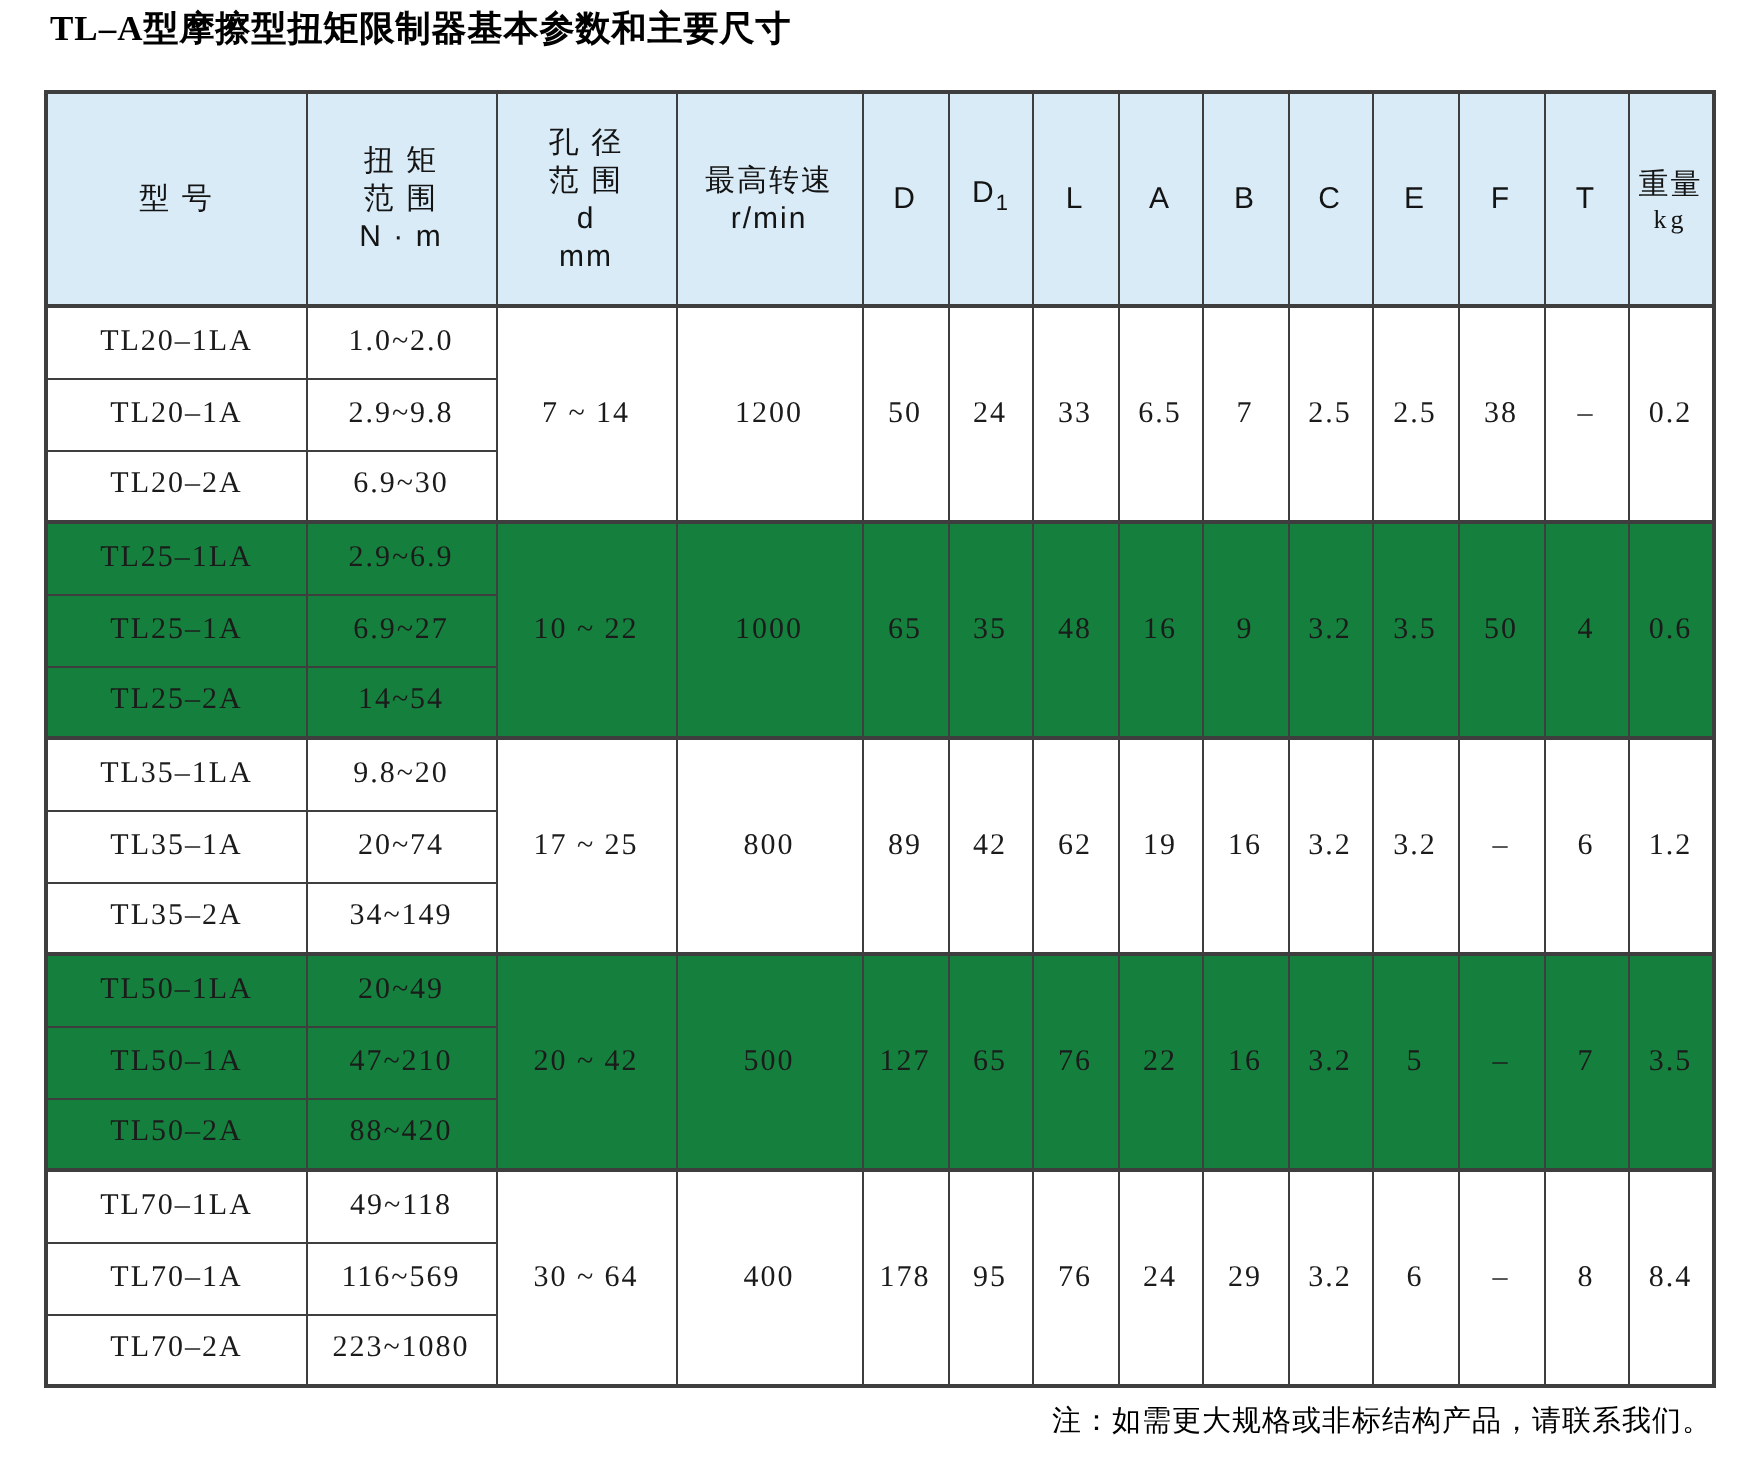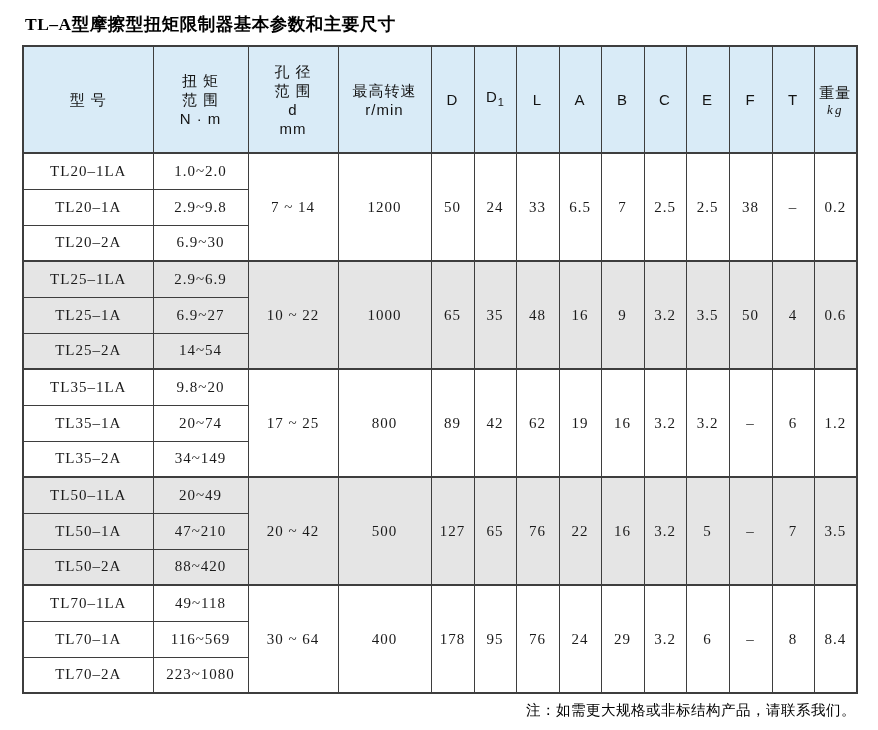--- a/index.html
+++ b/index.html
@@ -2,48 +2,48 @@
 <html><head>
 <meta charset="utf-8">
 <style>
   html,body{margin:0;padding:0;}
   body{
     width:878px;height:730px;position:relative;background:#ffffff;
     font-family:"Liberation Serif","DejaVu Serif",serif;color:#1b1b1b;
     overflow:hidden;
   }
   .title{
-    position:absolute;left:25px;top:12px;
+    position:absolute;left:25px;top:2px;
     font-size:17.5px;font-weight:bold;letter-spacing:.5px;color:#000;
     font-family:"Liberation Serif","DejaVu Serif",serif;
   }
   table.spec{
     position:absolute;left:22px;top:45px;width:834px;
     border-collapse:collapse;table-layout:fixed;
     border:2px solid #3e3e3e;
   }
   .spec th,.spec td{
     border:1px solid #3e3e3e;text-align:center;vertical-align:middle;padding:0;
   }
   .spec thead tr{height:107px;}
   .spec thead th{
     background:#d9ebf7;font-weight:normal;font-size:15px;color:#141414;
     font-family:"Liberation Sans","DejaVu Sans",sans-serif;
     border-bottom-width:2px;line-height:19px;letter-spacing:1px;
   }
   .spec thead th sub{font-size:11px;letter-spacing:0;}
   .spec thead th .unit{
     font-family:"Liberation Serif","DejaVu Serif",serif;
-    font-size:13px;letter-spacing:2px;line-height:15px;font-style:italic;
+    font-size:13px;letter-spacing:2px;line-height:15px;
   }
   .spec tbody tr{height:36px;}
   .spec tbody td{
     font-size:15px;letter-spacing:1px;background:#ffffff;color:#1b1b1b;
   }
-  .spec tbody tr.shaded td{background:#e5e5e5;}
+  .spec tbody tr.shaded td{background:#15803d;}
   .spec tbody tr.gtop td{border-top-width:2px;}
   .note{
     position:absolute;top:701px;right:22px;font-size:14.5px;color:#000;
     letter-spacing:.5px;white-space:nowrap;
   }
 </style>
 </head>
 <body>
 
 <div class="title">TL–A型摩擦型扭矩限制器基本参数和主要尺寸</div>

